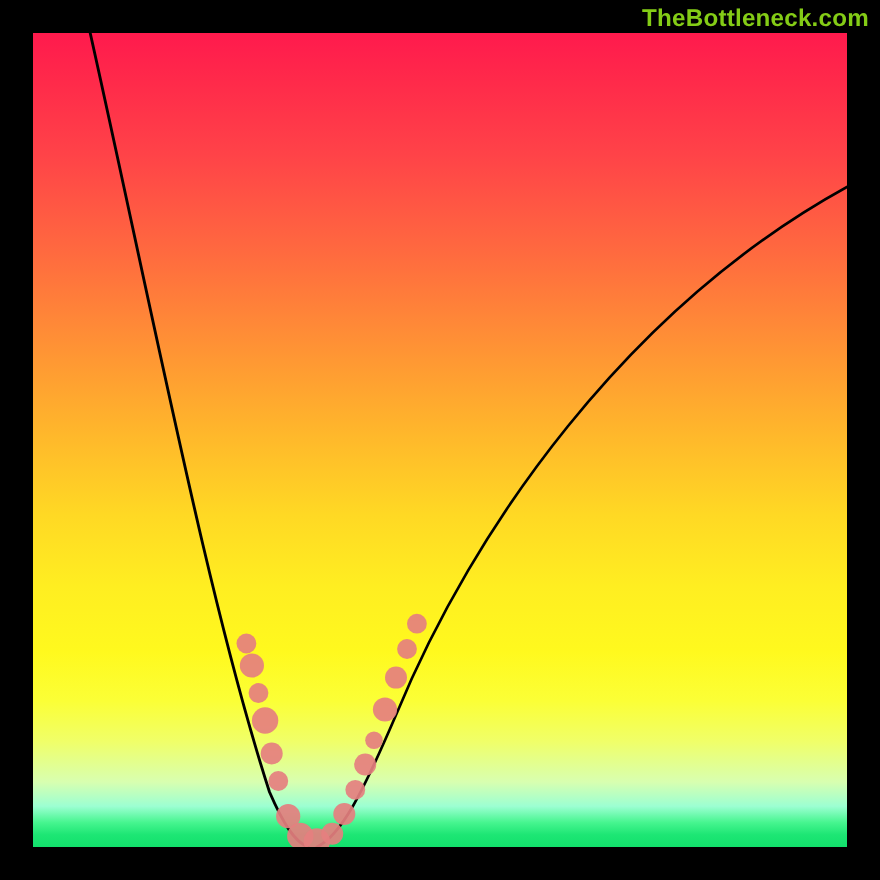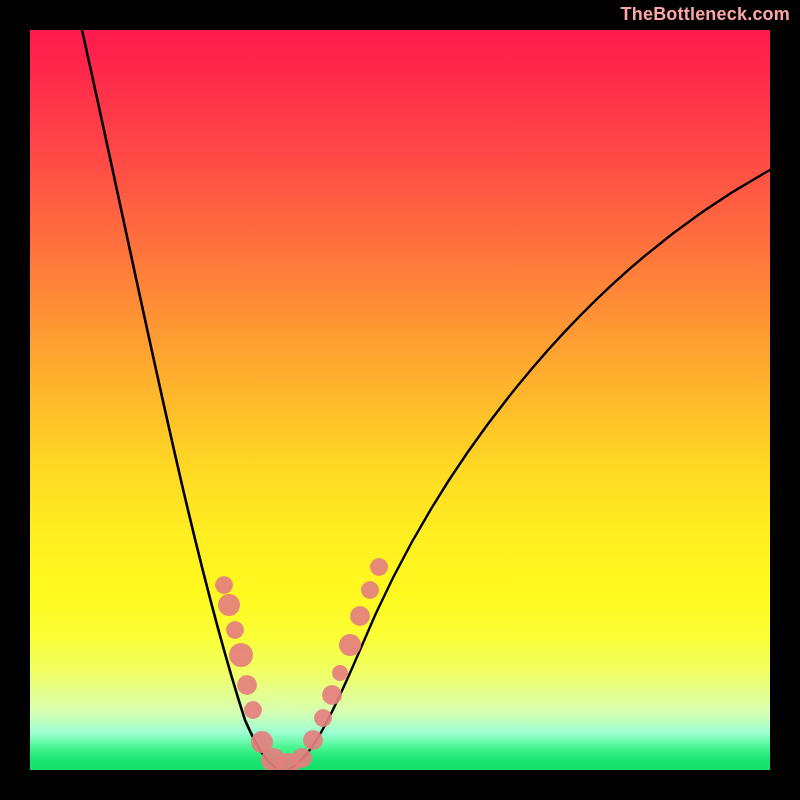--- a/index.html
+++ b/index.html
@@ -57,22 +57,22 @@
     position: absolute;
     left: 0;
     top: 0;
     width: 740px;
     height: 740px;
   }
   .watermark {
     position: absolute;
     top: 4px;
     right: 10px;
-    color: #fca5a5;
-    font-size: 18px;
+    color: #84cc16;
+    font-size: 22px;
     font-weight: 600;
     letter-spacing: 0.2px;
   }
 </style>
 </head>
 <body>
 
 <div class="frame">
   <div class="plot">
     <div class="gradient"></div>

